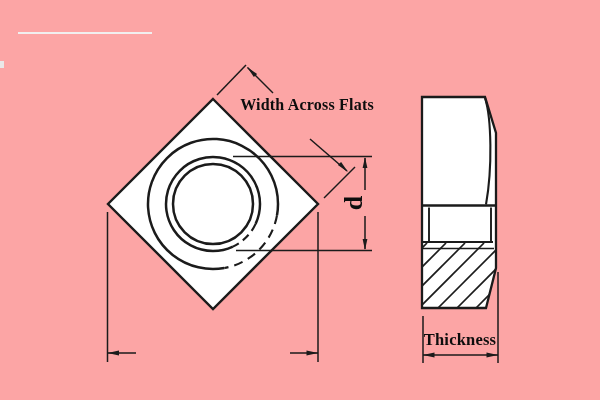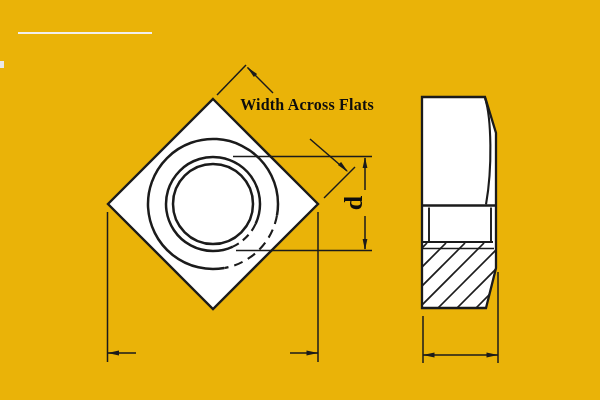--- a/index.html
+++ b/index.html
@@ -1,19 +1,19 @@
 <!DOCTYPE html>
 <html><head>
 <meta charset="utf-8">
 <style>
   html,body{margin:0;padding:0;background:#ffffff;}
   .canvas{
     position:relative;
     width:600px;height:400px;
-    background:#eab308;
+    background:#fca5a5;
     overflow:hidden;
     font-family:"Liberation Serif","DejaVu Serif",serif;
   }
   .canvas svg{position:absolute;left:0;top:0;}
   .lbl{
     position:absolute;
     font-weight:bold;
     color:#0d0d0d;
     text-align:center;
     line-height:1.1;
@@ -118,14 +118,15 @@
       <polygon points="365,250 362.6,239 367.4,239"></polygon>
       <polygon points="107.5,353 119,350.6 119,355.4"></polygon>
       <polygon points="318,353 306.5,350.6 306.5,355.4"></polygon>
       <polygon points="423,355 434.5,352.6 434.5,357.4"></polygon>
       <polygon points="498,355 486.5,352.6 486.5,357.4"></polygon>
     </g>
   </svg>
 
   <div class="lbl lbl-waf">Width Across Flats</div>
   <div class="lbl lbl-d">d</div>
+  <div class="lbl lbl-th">Thickness</div>
 
 </div>
 
 </body></html>

